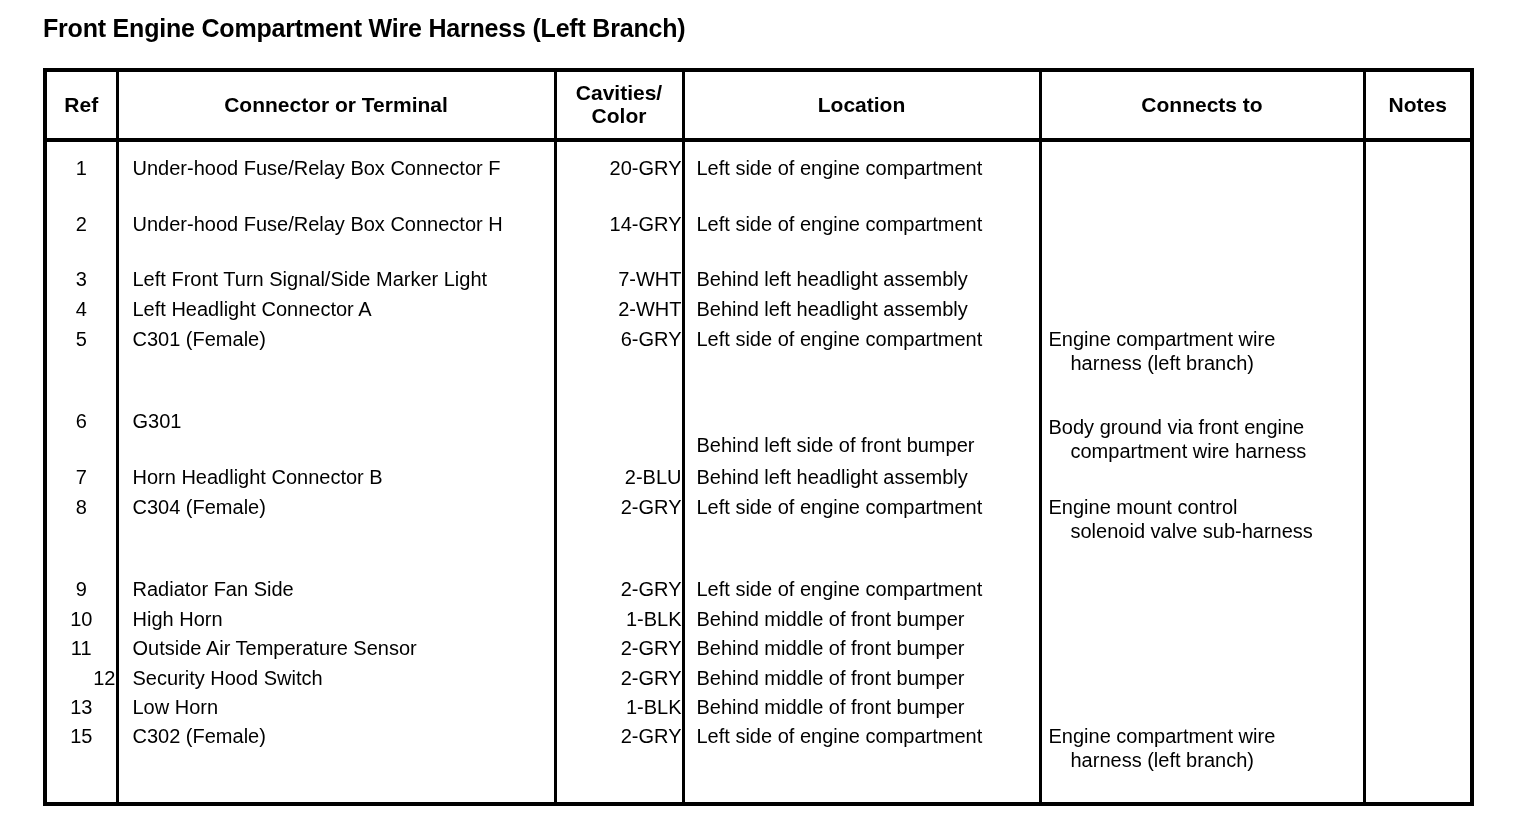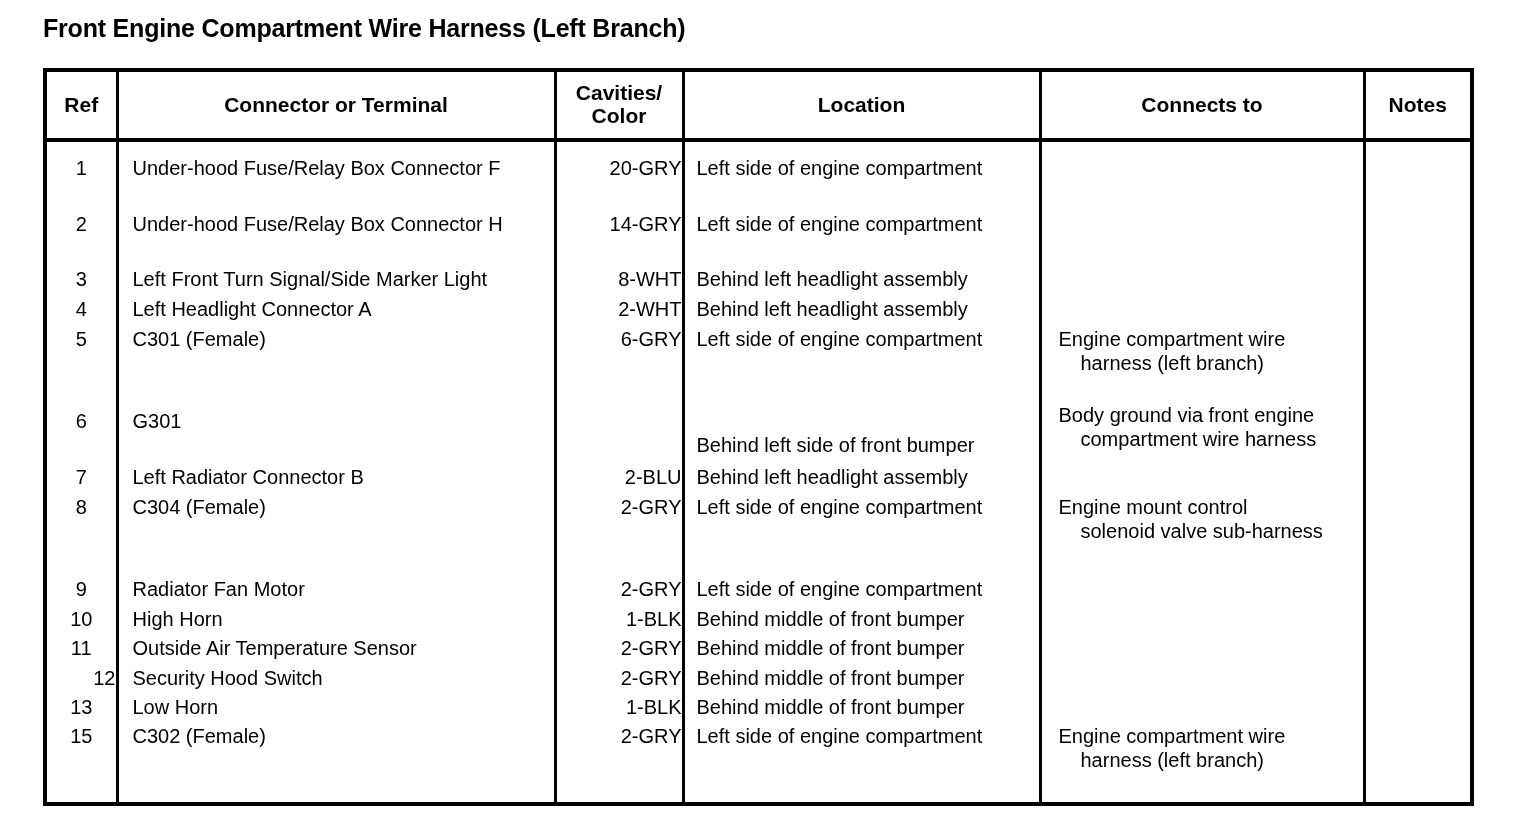--- a/index.html
+++ b/index.html
@@ -77,21 +77,21 @@
     left: 0;
     right: 0;
     white-space: nowrap;
     line-height: 24px;
     font-size: 20px;
   }
   .ref-line   { text-align: center; }
   .conn-line  { padding-left: 14px; text-align: left; }
   .cav-line   { text-align: right; }
   .loc-line   { padding-left: 12px; text-align: left; }
-  .cto-line   { padding-left: 17px; text-align: left; }
+  .cto-line   { padding-left: 7px; text-align: left; }
   .cto-line .cont { display: block; padding-left: 22px; }
 </style>
 </head>
 <body>
 
 <div id="page-title">Front Engine Compartment Wire Harness (Left Branch)</div>
 
 <table id="harness-table">
   <colgroup>
     <col class="c-ref">
@@ -135,35 +135,35 @@
           </div>
       </td>
       <td>
         <div class="colbox" id="col-conn">
             <div class="line conn-line" style="top: 14px;">Under-hood Fuse/Relay Box Connector F</div>
             <div class="line conn-line" style="top: 70px;">Under-hood Fuse/Relay Box Connector H</div>
             <div class="line conn-line" style="top: 125px;">Left Front Turn Signal/Side Marker Light</div>
             <div class="line conn-line" style="top: 155px;">Left Headlight Connector A</div>
             <div class="line conn-line" style="top: 185px;">C301 (Female)</div>
             <div class="line conn-line" style="top: 267px;">G301</div>
-            <div class="line conn-line" style="top: 323px;">Left Radiator Connector B</div>
+            <div class="line conn-line" style="top: 323px;">Horn Headlight Connector B</div>
             <div class="line conn-line" style="top: 353px;">C304 (Female)</div>
-            <div class="line conn-line" style="top: 435px;">Radiator Fan Motor</div>
+            <div class="line conn-line" style="top: 435px;">Radiator Fan Side</div>
             <div class="line conn-line" style="top: 465px;">High Horn</div>
             <div class="line conn-line" style="top: 494px;">Outside Air Temperature Sensor</div>
             <div class="line conn-line" style="top: 524px;">Security Hood Switch</div>
             <div class="line conn-line" style="top: 553px;">Low Horn</div>
             <div class="line conn-line" style="top: 582px;">C302 (Female)</div>
           </div>
       </td>
       <td>
         <div class="colbox" id="col-cav">
             <div class="line cav-line" style="top: 14px;">20-GRY</div>
             <div class="line cav-line" style="top: 70px;">14-GRY</div>
-            <div class="line cav-line" style="top: 125px;">8-WHT</div>
+            <div class="line cav-line" style="top: 125px;">7-WHT</div>
             <div class="line cav-line" style="top: 155px;">2-WHT</div>
             <div class="line cav-line" style="top: 185px;">6-GRY</div>
             <div class="line cav-line" style="top: 323px;">2-BLU</div>
             <div class="line cav-line" style="top: 353px;">2-GRY</div>
             <div class="line cav-line" style="top: 435px;">2-GRY</div>
             <div class="line cav-line" style="top: 465px;">1-BLK</div>
             <div class="line cav-line" style="top: 494px;">2-GRY</div>
             <div class="line cav-line" style="top: 524px;">2-GRY</div>
             <div class="line cav-line" style="top: 553px;">1-BLK</div>
             <div class="line cav-line" style="top: 582px;">2-GRY</div>
@@ -183,21 +183,21 @@
             <div class="line loc-line" style="top: 465px;">Behind middle of front bumper</div>
             <div class="line loc-line" style="top: 494px;">Behind middle of front bumper</div>
             <div class="line loc-line" style="top: 524px;">Behind middle of front bumper</div>
             <div class="line loc-line" style="top: 553px;">Behind middle of front bumper</div>
             <div class="line loc-line" style="top: 582px;">Left side of engine compartment</div>
           </div>
       </td>
       <td>
         <div class="colbox" id="col-cto">
             <div class="line cto-line" style="top: 185px;">Engine compartment wire<span class="cont">harness (left branch)</span></div>
-            <div class="line cto-line" style="top: 261px;">Body ground via front engine<span class="cont">compartment wire harness</span></div>
+            <div class="line cto-line" style="top: 273px;">Body ground via front engine<span class="cont">compartment wire harness</span></div>
             <div class="line cto-line" style="top: 353px;">Engine mount control<span class="cont">solenoid valve sub-harness</span></div>
             <div class="line cto-line" style="top: 582px;">Engine compartment wire<span class="cont">harness (left branch)</span></div>
           </div>
       </td>
       <td class="last-col">
         <div class="colbox" id="col-notes"></div>
       </td>
     </tr>
   </tbody>
 </table>

